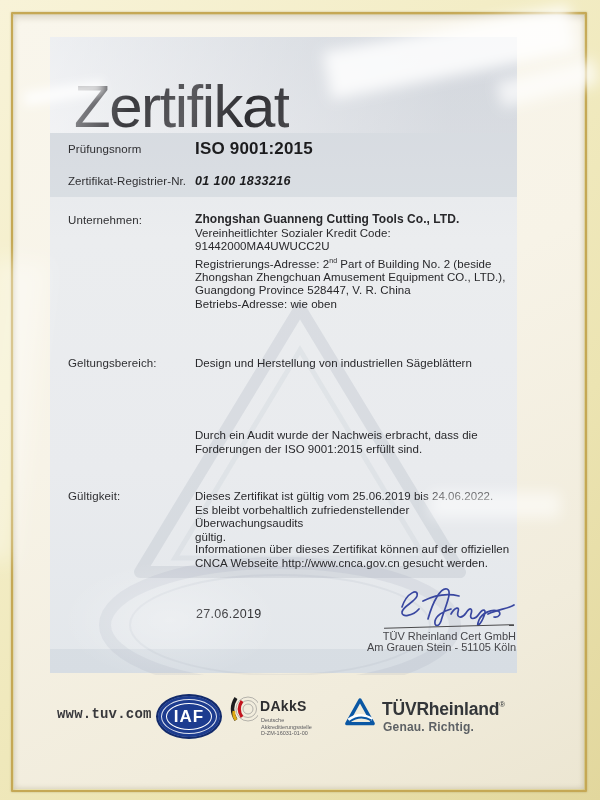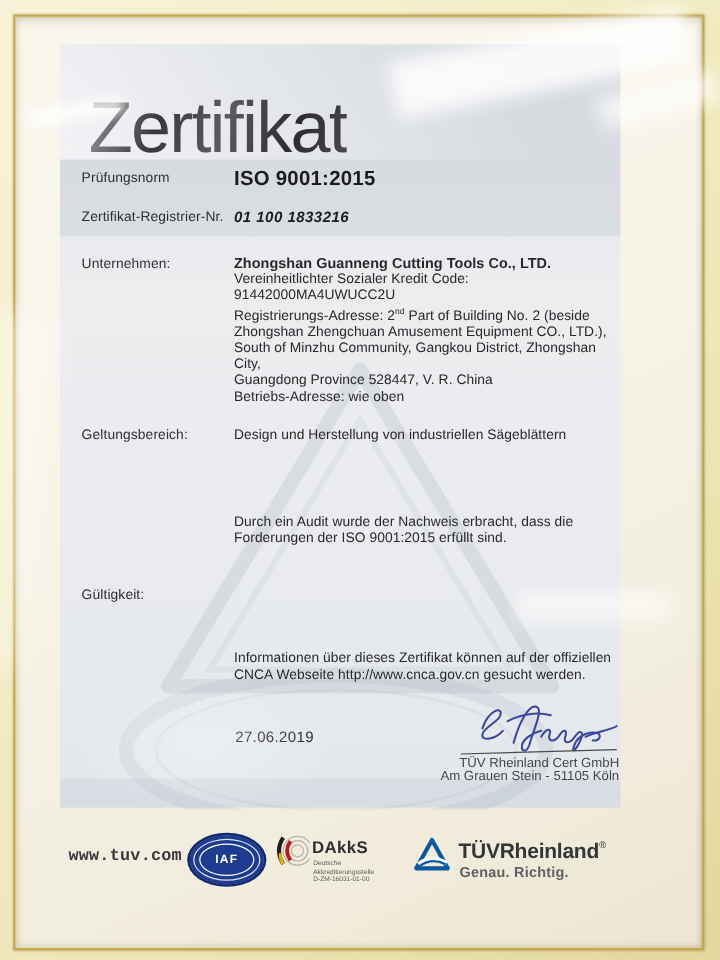--- a/index.html
+++ b/index.html
@@ -35,21 +35,21 @@
   sup{font-size:7px;}
   .date-txt{font-size:12.5px;color:#232326;letter-spacing:.3px;}
   .issuer{font-size:11px;line-height:10.5px;color:#46464a;text-align:right;width:150px;}
   .sig-line{height:1px;background:#4a4a4c;transform:rotate(-1.6deg);}
   .website{font-size:14px;color:#39393c;font-weight:bold;letter-spacing:.2px;font-family:Liberation Mono, monospace;}
   .iaf{width:62px;height:41px;border-radius:50%;background:#1d3c8f;
     border:2px solid #122a6b;display:flex;align-items:center;justify-content:center;
     box-shadow:inset 0 0 0 3px #1d3c8f, inset 0 0 0 4px rgba(255,255,255,.85);}
   .iaf-inner{width:44px;height:25px;border-radius:50%;border:1.5px solid #fff;
     display:flex;align-items:center;justify-content:center;}
-  .iaf-txt{color:#fff;font-weight:bold;font-size:10px;letter-spacing:1px;}
+  .iaf-txt{color:#fff;font-weight:bold;font-size:17px;letter-spacing:1px;}
   .dakks-name{font-size:14px;font-weight:bold;color:#2e2e30;letter-spacing:.3px;}
   .dakks-sub{font-size:5.5px;line-height:6.5px;color:#5a5a5e;}
   .tuv-brand{font-size:17.5px;font-weight:bold;color:#333639;letter-spacing:-.2px;}
   .tuv-reg{font-size:8px;vertical-align:8px;color:#333639;}
   .tagline{font-size:12px;font-weight:bold;color:#5d6165;letter-spacing:.2px;}
   .glare{position:absolute;pointer-events:none;z-index:40;}
   .g1{left:325px;top:28px;width:250px;height:48px;background:rgba(255,255,255,.85);
       filter:blur(7px);transform:rotate(-11deg);}
   .g2{left:498px;top:70px;width:100px;height:26px;background:rgba(255,255,255,.7);
       filter:blur(7px);transform:rotate(-14deg);}
@@ -90,34 +90,38 @@
   <div class="abs val-bold-lg" style="left:195px;top:139px;">ISO 9001:2015</div>
   <div class="abs label" style="left:68px;top:175px;">Zertifikat-Registrier-Nr.</div>
   <div class="abs val-bold" style="left:195px;top:174px;font-style:italic;">01 100 1833216</div>
 
   <div class="abs label" style="left:68px;top:214px;text-align:center;">Unternehmen:</div>
   <div class="abs body-txt" style="left:195px;top:213px;width:312px;">
     <div class="b1">Zhongshan Guanneng Cutting Tools Co., LTD.</div>
     <div>Vereinheitlichter Sozialer Kredit Code: 91442000MA4UWUCC2U</div>
     <div><span>Registrierungs-Adresse: 2</span><sup>nd</sup><span> Part of Building No. 2 (beside</span></div>
     <div>Zhongshan Zhengchuan Amusement Equipment CO., LTD.),</div>
-    <div>South of Minzhu Community, Gangkou District, Zhongshan City,</div>
     <div>Guangdong Province 528447, V. R. China</div>
     <div>Betriebs-Adresse: wie oben</div>
   </div>
 
   <div class="abs label" style="left:68px;top:357px;">Geltungsbereich:</div>
   <div class="abs body-txt" style="left:195px;top:357px;width:315px;">Design und Herstellung von industriellen Sägeblättern</div>
 
   <div class="abs body-txt" style="left:195px;top:429px;width:312px;">
     <div>Durch ein Audit wurde der Nachweis erbracht, dass die</div>
     <div>Forderungen der ISO 9001:2015 erfüllt sind.</div>
   </div>
 
   <div class="abs label" style="left:68px;top:490px;">Gültigkeit:</div>
+  <div class="abs body-txt" style="left:195px;top:490px;width:315px;">
+    <div>Dieses Zertifikat ist gültig vom 25.06.2019 bis 24.06.2022.</div>
+    <div>Es bleibt vorbehaltlich zufriedenstellender Überwachungsaudits</div>
+    <div>gültig.</div>
+  </div>
 
   <div class="abs body-txt" style="left:195px;top:543px;width:320px;">
     <div>Informationen über dieses Zertifikat können auf der offiziellen</div>
     <div>CNCA Webseite http://www.cnca.gov.cn gesucht werden.</div>
   </div>
 
   <div class="abs date-txt" style="left:196px;top:607px;">27.06.2019</div>
 
   <svg class="abs" style="left:388px;top:583px;" width="128" height="44" viewBox="0 0 128 44">
     <g fill="none" stroke="#3947a0" stroke-width="1.7" stroke-linecap="round">

